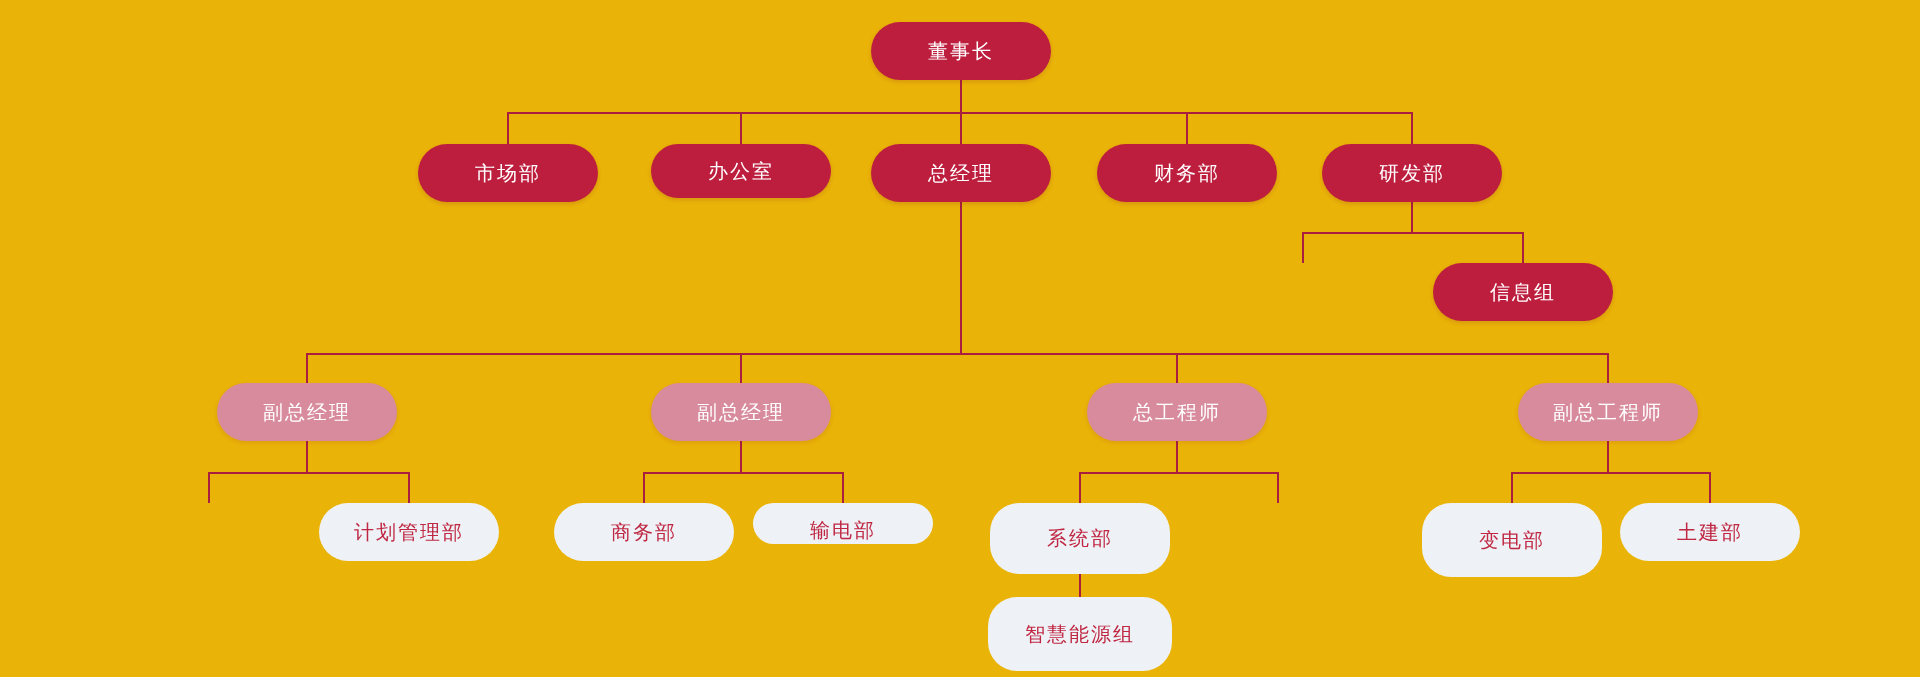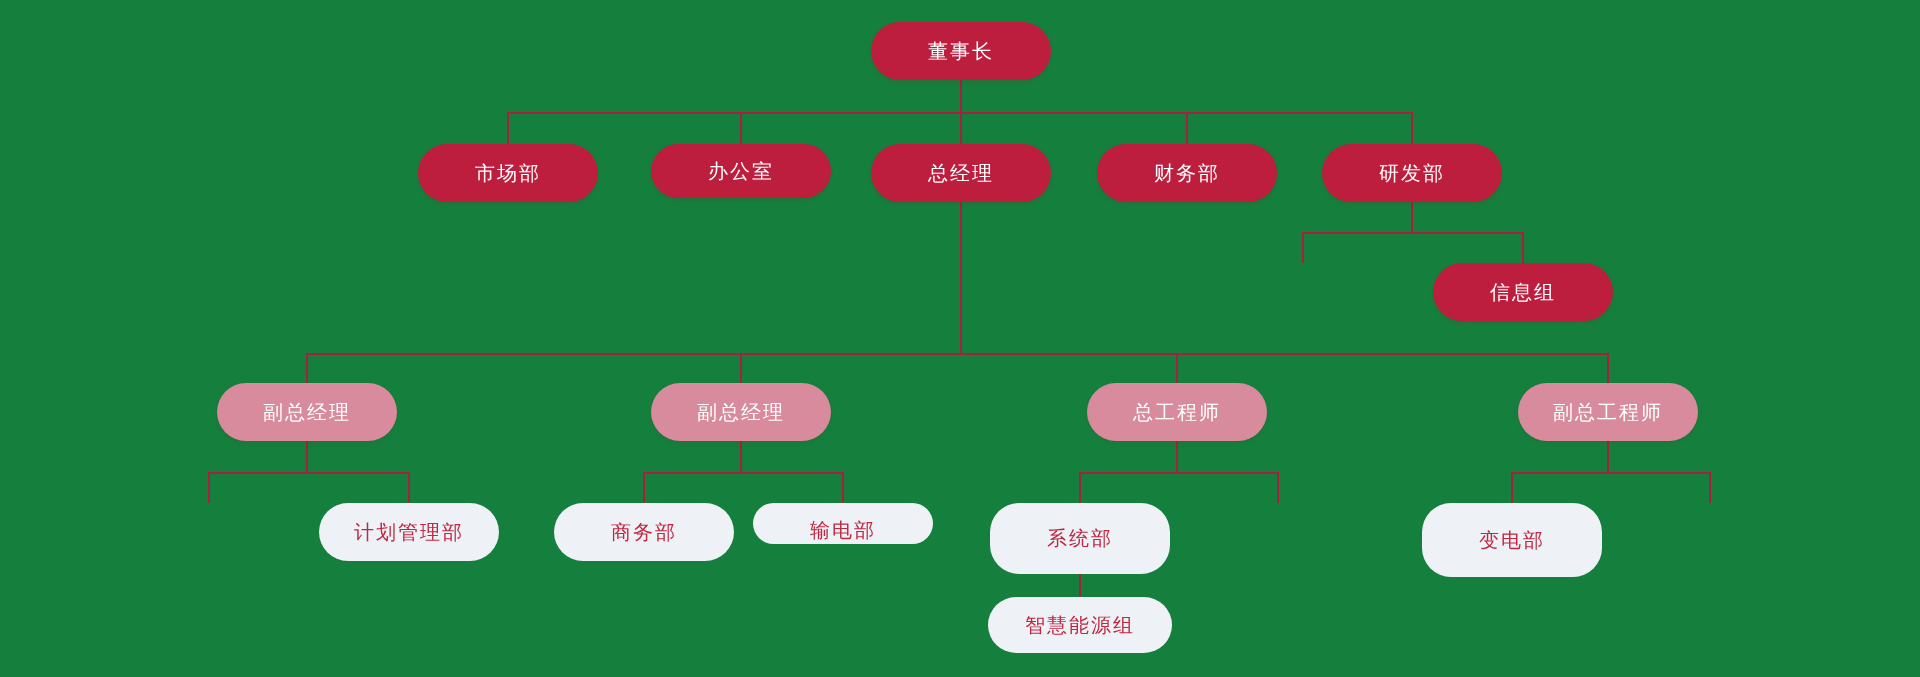--- a/index.html
+++ b/index.html
@@ -10,21 +10,21 @@
   body {
     font-family: "Liberation Sans", "DejaVu Sans", sans-serif;
     width: 1920px;
     height: 677px;
     overflow: hidden;
   }
   .stage {
     position: relative;
     width: 1920px;
     height: 677px;
-    background: #15803d;
+    background: #eab308;
   }
   .node {
     position: absolute;
     display: flex;
     align-items: center;
     justify-content: center;
     border-radius: 29px;
     font-size: 20px;
     letter-spacing: 2px;
     box-sizing: border-box;
@@ -96,21 +96,24 @@
     </div>
     <div class="node leaf" style="left: 753px; top: 503px; width: 180px; height: 41px; align-items: flex-end;">
       <span>输电部</span>
     </div>
     <div class="node leaf" style="left: 990px; top: 503px; width: 180px; height: 71px;">
       <span>系统部</span>
     </div>
     <div class="node leaf" style="left: 1422px; top: 503px; width: 180px; height: 74px;">
       <span>变电部</span>
     </div>
-    <div class="node leaf" style="left: 988px; top: 597px; width: 184px; height: 56px;">
+    <div class="node leaf" style="left: 1620px; top: 503px; width: 180px; height: 58px;">
+      <span>土建部</span>
+    </div>
+    <div class="node leaf" style="left: 988px; top: 597px; width: 184px; height: 74px;">
       <span>智慧能源组</span>
     </div>
     <div class="edge" style="left: 960.25px; top: 80px; width: 1.5px; height: 33px;"></div>
     <div class="edge" style="left: 507.25px; top: 112.25px; width: 905.5px; height: 1.5px;"></div>
     <div class="edge" style="left: 507.25px; top: 113px; width: 1.5px; height: 31px;"></div>
     <div class="edge" style="left: 740.25px; top: 113px; width: 1.5px; height: 31px;"></div>
     <div class="edge" style="left: 960.25px; top: 113px; width: 1.5px; height: 31px;"></div>
     <div class="edge" style="left: 1186.25px; top: 113px; width: 1.5px; height: 31px;"></div>
     <div class="edge" style="left: 1411.25px; top: 113px; width: 1.5px; height: 31px;"></div>
     <div class="edge" style="left: 1411.25px; top: 202px; width: 1.5px; height: 31px;"></div>

